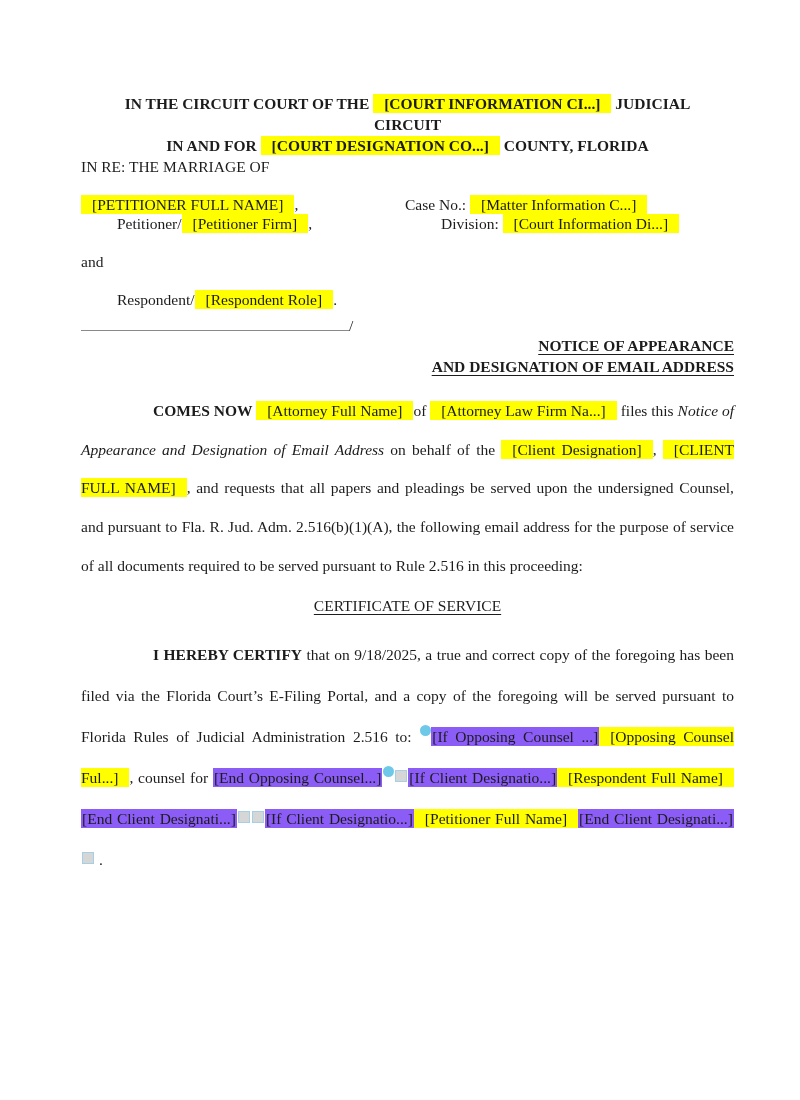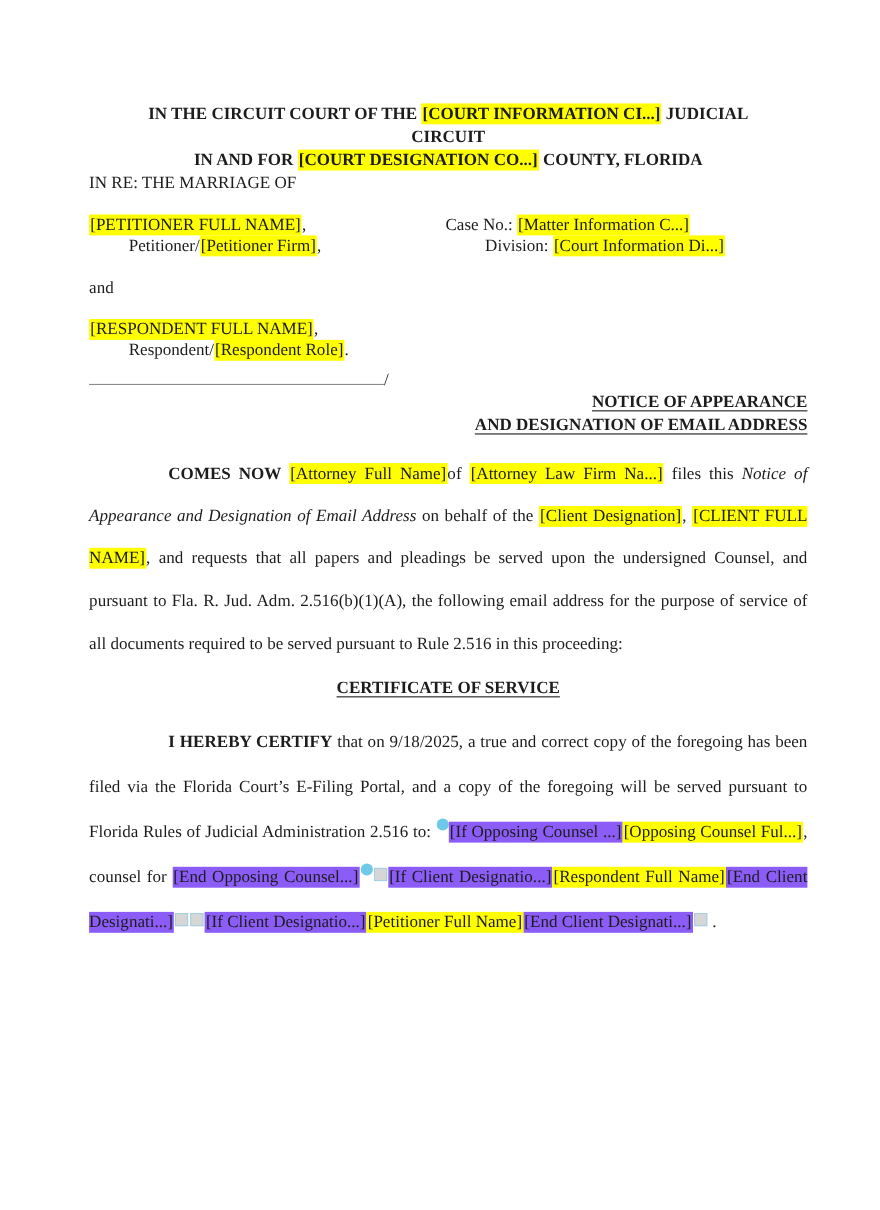--- a/index.html
+++ b/index.html
@@ -11,21 +11,21 @@
     background:#ffffff;
     font-family:"Liberation Serif","DejaVu Serif",serif;
     color:#1c1c1c;
     font-size:15.5px;
   }
   .heading{
     text-align:center;
     font-weight:bold;
     line-height:21px;
   }
-  .hl-y{background:#ffff00;padding:1px 1px;}
+  .hl-y{background:#ffff00;padding:1px 11px;}
   .hl-g{background:#8b5cf6;padding:1px 1px;}
   .in-re{margin-top:1px;line-height:19px;}
   .caption{margin-top:19px;}
   .cap-row{display:flex;line-height:19px;}
   .cap-left{width:324px;flex:0 0 324px;}
   .cap-right{flex:1;}
   .indent36{padding-left:36px;}
   .and-line{margin-top:19px;margin-bottom:19px;line-height:19px;}
   .sig-row{margin-top:7px;line-height:19px;}
   .sig-line{display:inline-block;width:268px;border-bottom:1.5px solid #8a8a8a;height:14px;}
@@ -37,21 +37,21 @@
   .underlined{text-decoration:underline;text-underline-offset:3px;}
   .body-par{
     margin-top:15px;
     text-align:justify;
     line-height:38.7px;
     text-indent:72px;
   }
   .email-row{margin-left:99px;line-height:38.7px;margin-top:0;}
   .email-gap{display:inline-block;width:46px;}
   .cert-title{
-    text-align:center;font-weight:bold;line-height:21px;margin-top:9px;
+    text-align:center;font-weight:normal;line-height:21px;margin-top:9px;
   }
   .cert-par{
     margin-top:18px;
     text-align:justify;
     line-height:41px;
     text-indent:72px;
   }
   .bold{font-weight:bold;}
   .italic{font-style:italic;}
   .dot-icon{
@@ -77,23 +77,20 @@
     <div class="cap-row">
       <div class="cap-left"><span class="hl-y">[PETITIONER FULL NAME]</span><span>,</span></div>
       <div class="cap-right"><span>Case No.: </span><span class="hl-y">[Matter Information C...]</span></div>
     </div>
     <div class="cap-row">
       <div class="cap-left indent36"><span>Petitioner/</span><span class="hl-y">[Petitioner Firm]</span><span>,</span></div>
       <div class="cap-right"><span>Division: </span><span class="hl-y">[Court Information Di...]</span></div>
     </div>
     <div class="and-line"><span>and</span></div>
     <div class="cap-row">
-      <div class="cap-left"><span class="hl-y">[RESPONDENT FULL NAME]</span><span>,</span></div>
-    </div>
-    <div class="cap-row">
       <div class="cap-left indent36"><span>Respondent/</span><span class="hl-y">[Respondent Role]</span><span>.</span></div>
     </div>
     <div class="sig-row"><span class="sig-line"></span><span>/</span></div>
   </div>
 
   <div class="doc-title"><span class="underlined">NOTICE OF APPEARANCE</span><br><span class="underlined">AND DESIGNATION OF EMAIL ADDRESS</span></div>
 
   <div class="body-par"><span class="bold">COMES NOW </span><span class="hl-y">[Attorney Full Name]</span><span>of </span><span class="hl-y">[Attorney Law Firm Na...]</span><span> files this </span><span class="italic">Notice of Appearance and Designation of Email Address</span><span> on behalf of the </span><span class="hl-y">[Client Designation]</span><span>, </span><span class="hl-y">[CLIENT FULL NAME]</span><span>, and requests that all papers and pleadings be served upon the undersigned Counsel, and pursuant to Fla. R. Jud. Adm. 2.516(b)(1)(A), the following email address for the purpose of service of all documents required to be served pursuant to Rule 2.516 in this proceeding:</span></div>
 
 

